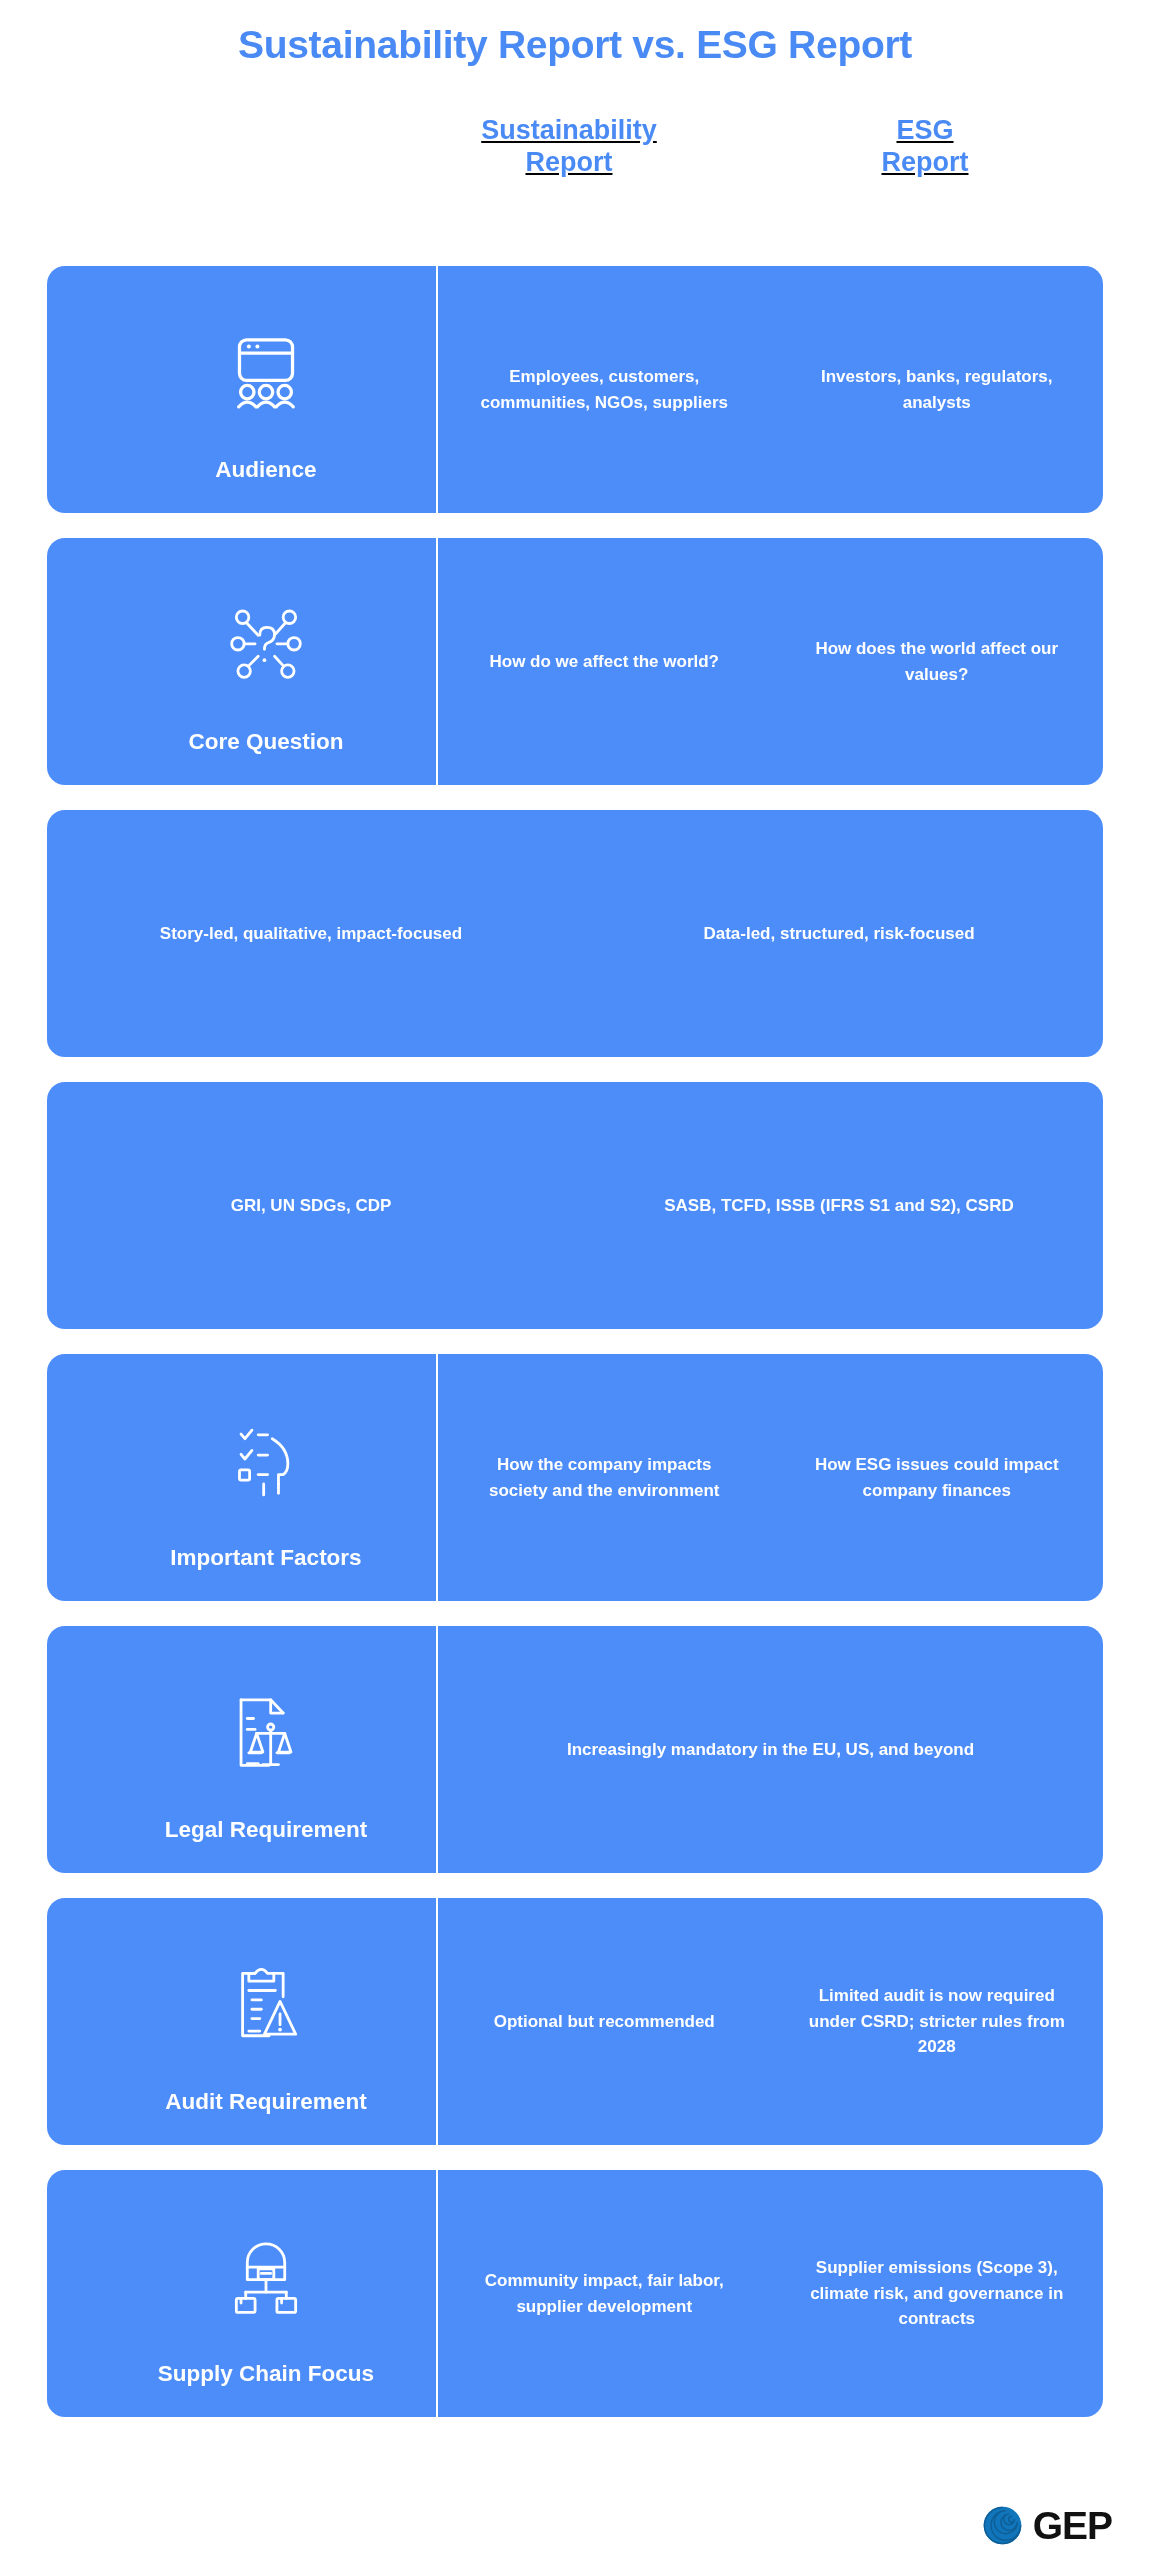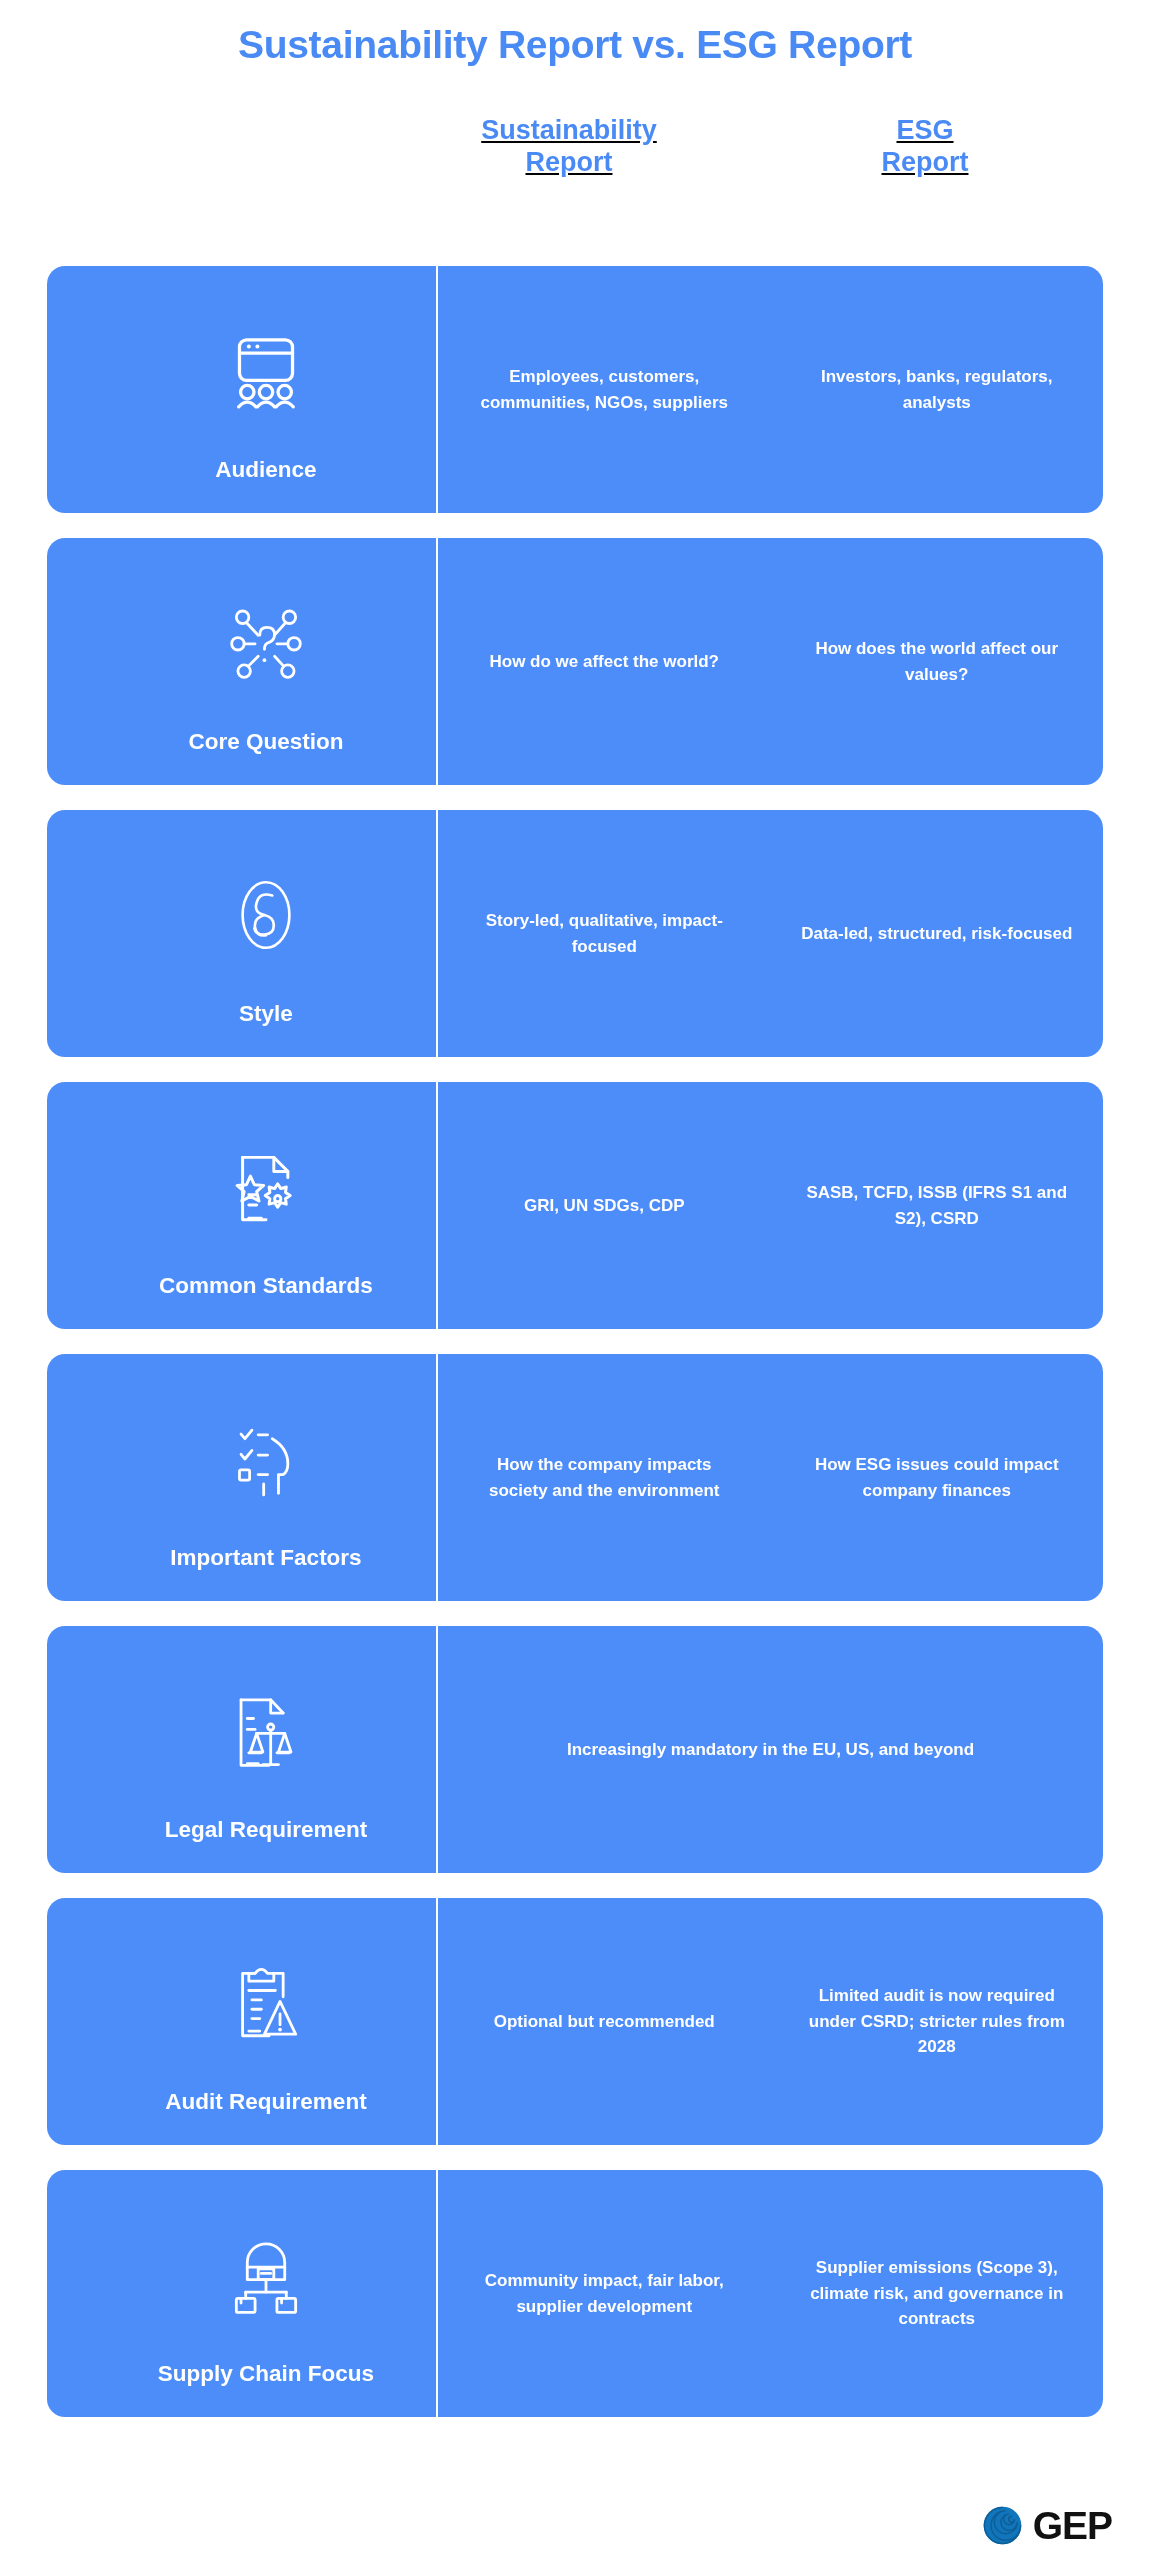--- a/index.html
+++ b/index.html
@@ -213,53 +213,27 @@
         </span>
         <div class="row-label">Core Question</div>
       </div>
       <div class="values-cell">
         <div class="value-col">How do we affect the world?</div>
         <div class="value-col">How does the world affect our values?</div>
       </div>
     </div>
 
     <div class="row-card">
-      <div class="label-cell">
-        <span class="row-icon">
-          <svg viewBox="0 0 100 100" fill="none" stroke="#ffffff" stroke-width="3.4" stroke-linecap="round" stroke-linejoin="round">
-            <ellipse cx="50" cy="50" rx="30" ry="42"></ellipse>
-            <path d="M58 25 q-16-5-20 9 q-4 13 10 16 q12 3 12 13 q0 11-12 12 q-11 1-13-8"></path>
-            <path d="M48 50 q-14 4-12 16 q2 12 14 10"></path>
-          </svg>
-        </span>
-        <div class="row-label">Style</div>
-      </div>
       <div class="values-cell">
         <div class="value-col">Story-led, qualitative, impact-focused</div>
         <div class="value-col">Data-led, structured, risk-focused</div>
       </div>
     </div>
 
     <div class="row-card">
-      <div class="label-cell">
-        <span class="row-icon">
-          <svg viewBox="0 0 100 100" fill="none" stroke="#ffffff" stroke-width="3.8" stroke-linecap="round" stroke-linejoin="round">
-            <path d="M20 12 h40 l18 18 v8"></path>
-            <path d="M20 12 v80 h30"></path>
-            <path d="M60 12 v18 h18"></path>
-            <path d="M30 36 l5 11 12 1 -9 8 3 12 -11 -6 -11 6 3 -12 -9 -8 12 -1z"></path>
-            <line x1="28" y1="60" x2="38" y2="60"></line>
-            <line x1="28" y1="73" x2="38" y2="73"></line>
-            <line x1="28" y1="90" x2="44" y2="90"></line>
-            <path d="M65 46 l4 6 7-2 -1 7 6 4 -6 4 1 7 -7-2 -4 6 -4-6 -7 2 1-7 -6-4 6-4 -1-7 7 2z"></path>
-            <circle cx="65" cy="65" r="4"></circle>
-          </svg>
-        </span>
-        <div class="row-label">Common Standards</div>
-      </div>
       <div class="values-cell">
         <div class="value-col">GRI, UN SDGs, CDP</div>
         <div class="value-col">SASB, TCFD, ISSB (IFRS S1 and S2), CSRD</div>
       </div>
     </div>
 
     <div class="row-card">
       <div class="label-cell">
         <span class="row-icon">
           <svg viewBox="0 0 100 100" fill="none" stroke="#ffffff" stroke-width="3.6" stroke-linecap="round" stroke-linejoin="round">

